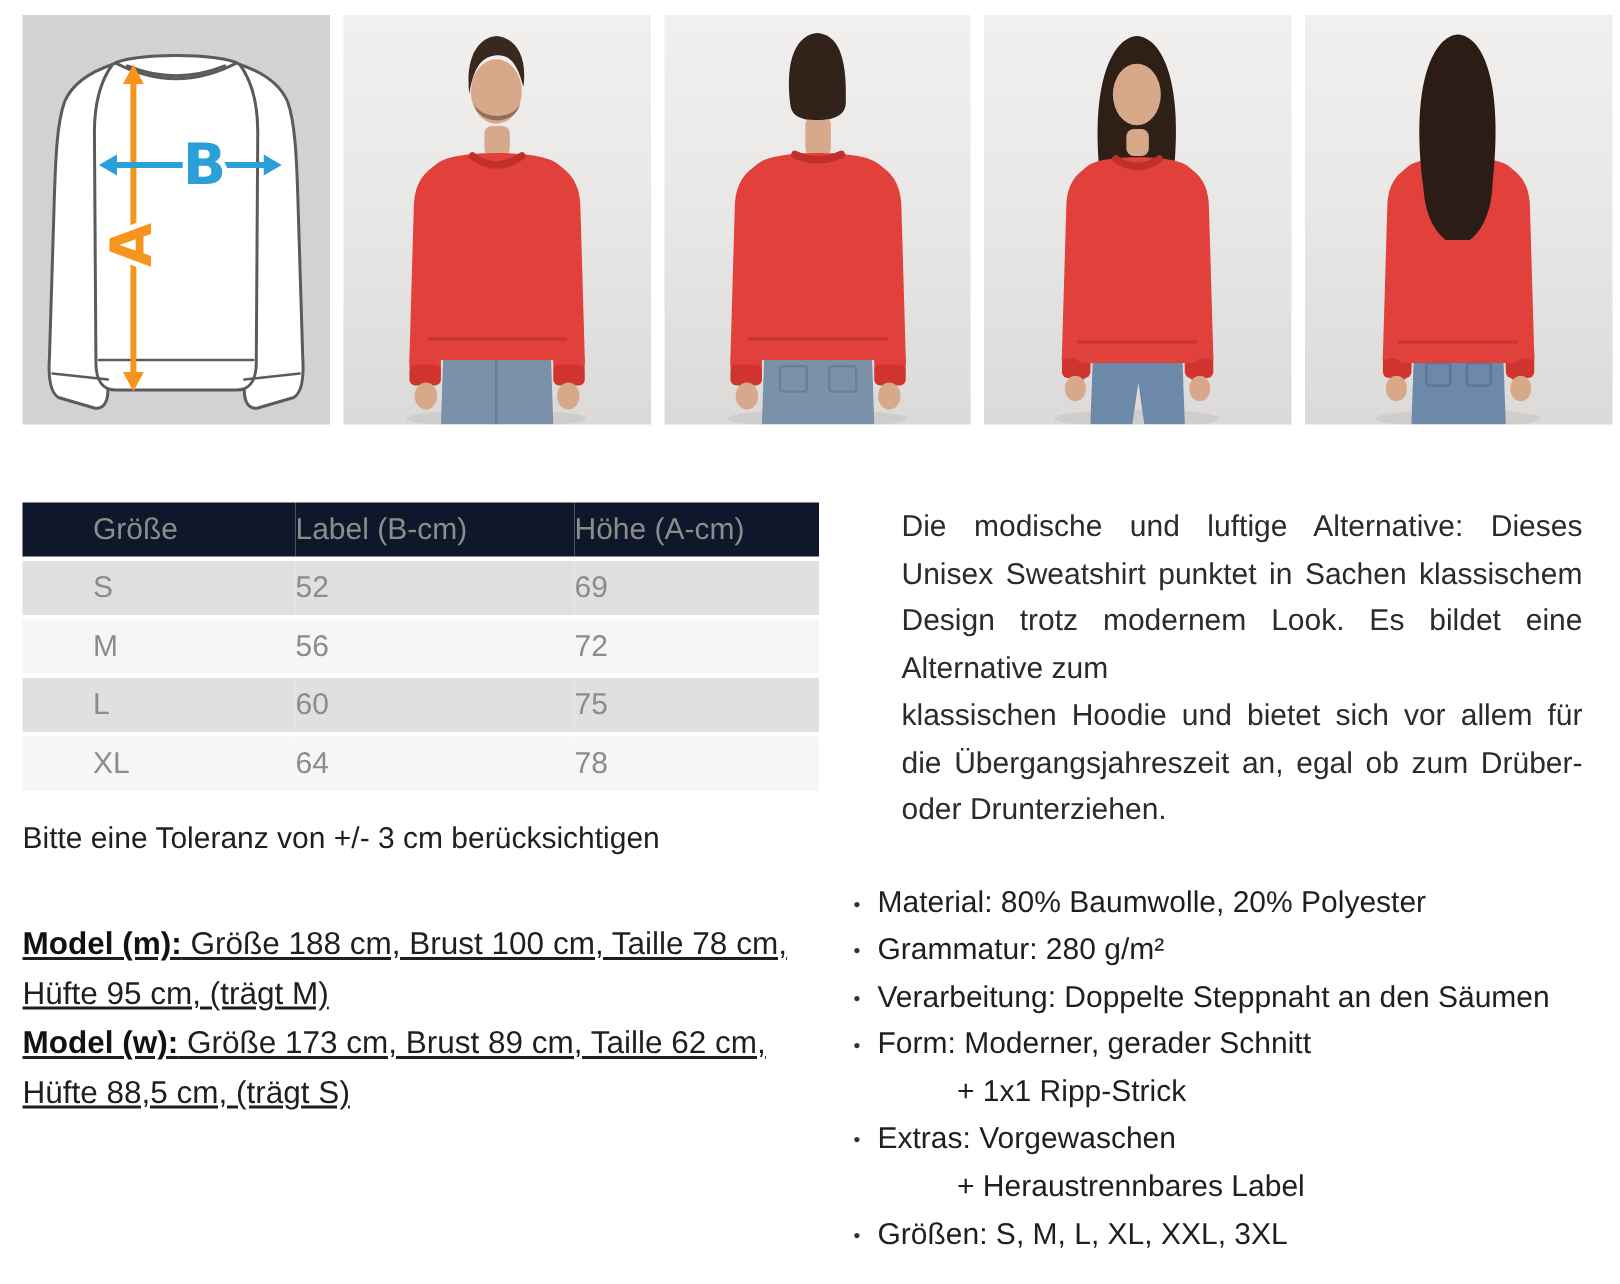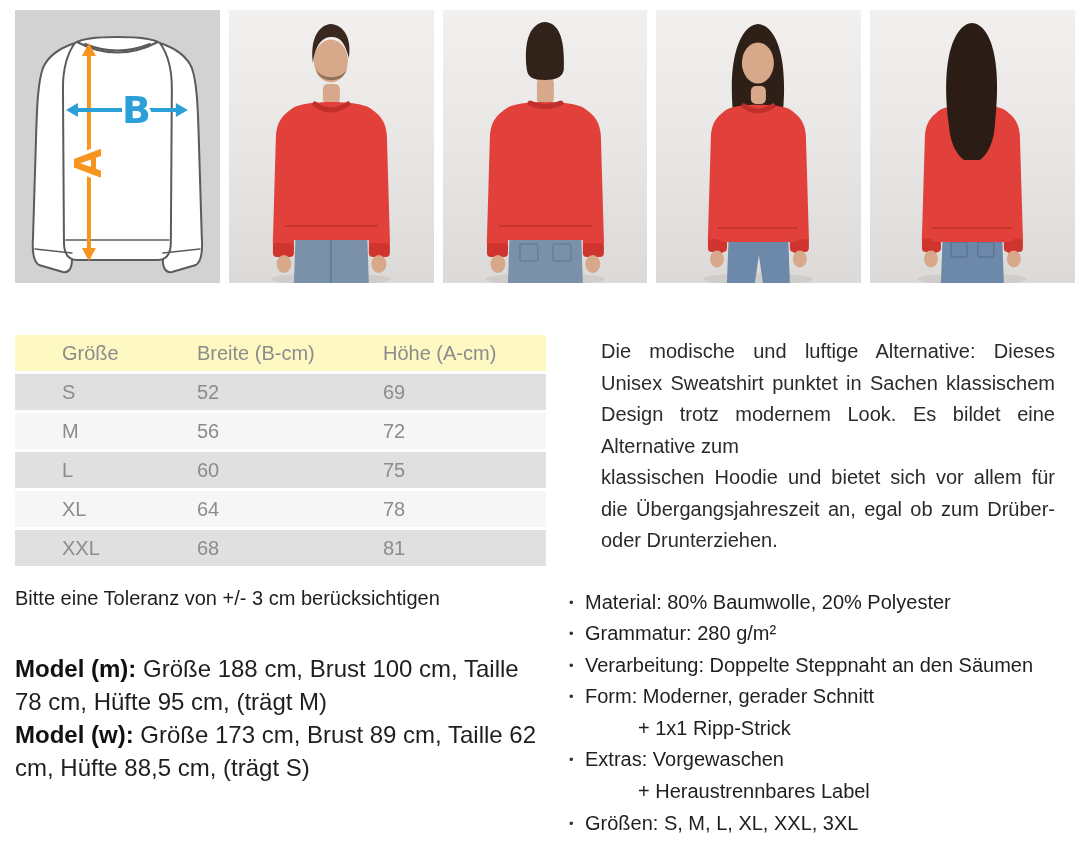--- a/index.html
+++ b/index.html
@@ -26,27 +26,27 @@
   table.size-table {
     width:531px; border-collapse:separate; border-spacing:0 3px;
     font-size:20px; color:#8c8c8c; table-layout:fixed;
   }
   .size-table th, .size-table td {
     height:36px; font-weight:400; text-align:left; vertical-align:middle; padding:0;
   }
   .size-table .c1 { width:182px; padding-left:47px; }
   .size-table .c2 { width:186px; }
   .size-table .c3 { width:163px; }
-  .size-table thead tr { background:#fef9c3; }
+  .size-table thead tr { background:#0f172a; }
   .size-table tbody tr:nth-child(odd)  { background:#e0e0e0; }
   .size-table tbody tr:nth-child(even) { background:#f6f6f6; }
 
   .tolerance { margin-top:18px; font-size:20px; color:#1f1f1f; }
 
-  .model-block { font-size:24px; line-height:33px; color:#1f1f1f; padding-right:4px; }
+  .model-block { font-size:21px; line-height:33px; color:#1f1f1f; padding-right:4px;text-decoration:underline; }
   .model-m { margin-top:42px; }
   .model-w { }
   .model-block b { font-weight:700; color:#111; }
 
   
   .desc {
     font-size:20px; line-height:31.5px; color:#2b2b2b;
     text-align:justify; white-space:pre-line; margin-top:2px;margin-left:36px;
   }
   ul.features { list-style:none; margin:30px 0 0 0; padding:0 0 0 4px;
@@ -174,21 +174,21 @@
   </div>
 </div>
 
 <div class="content">
 
   <div class="col-left">
     <table class="size-table">
       <thead>
         <tr>
           <th class="c1">Größe</th>
-          <th class="c2">Breite (B-cm)</th>
+          <th class="c2">Label (B-cm)</th>
           <th class="c3">Höhe (A-cm)</th>
         </tr>
       </thead>
       <tbody>
         <tr>
           <td class="c1">S</td>
           <td class="c2">52</td>
           <td class="c3">69</td>
         </tr>
         <tr>
@@ -199,25 +199,20 @@
         <tr>
           <td class="c1">L</td>
           <td class="c2">60</td>
           <td class="c3">75</td>
         </tr>
         <tr>
           <td class="c1">XL</td>
           <td class="c2">64</td>
           <td class="c3">78</td>
         </tr>
-        <tr>
-          <td class="c1">XXL</td>
-          <td class="c2">68</td>
-          <td class="c3">81</td>
-        </tr>
       </tbody>
     </table>
 
     <div class="tolerance">Bitte eine Toleranz von +/- 3 cm berücksichtigen</div>
 
     <div class="model-block model-m"><b>Model (m):</b><span> Größe 188 cm, Brust 100 cm, Taille 78 cm, Hüfte 95 cm, (trägt M)</span></div>
 
     <div class="model-block model-w"><b>Model (w):</b><span> Größe 173 cm, Brust 89 cm, Taille 62 cm, Hüfte 88,5 cm, (trägt S)</span></div>
   </div>
 

